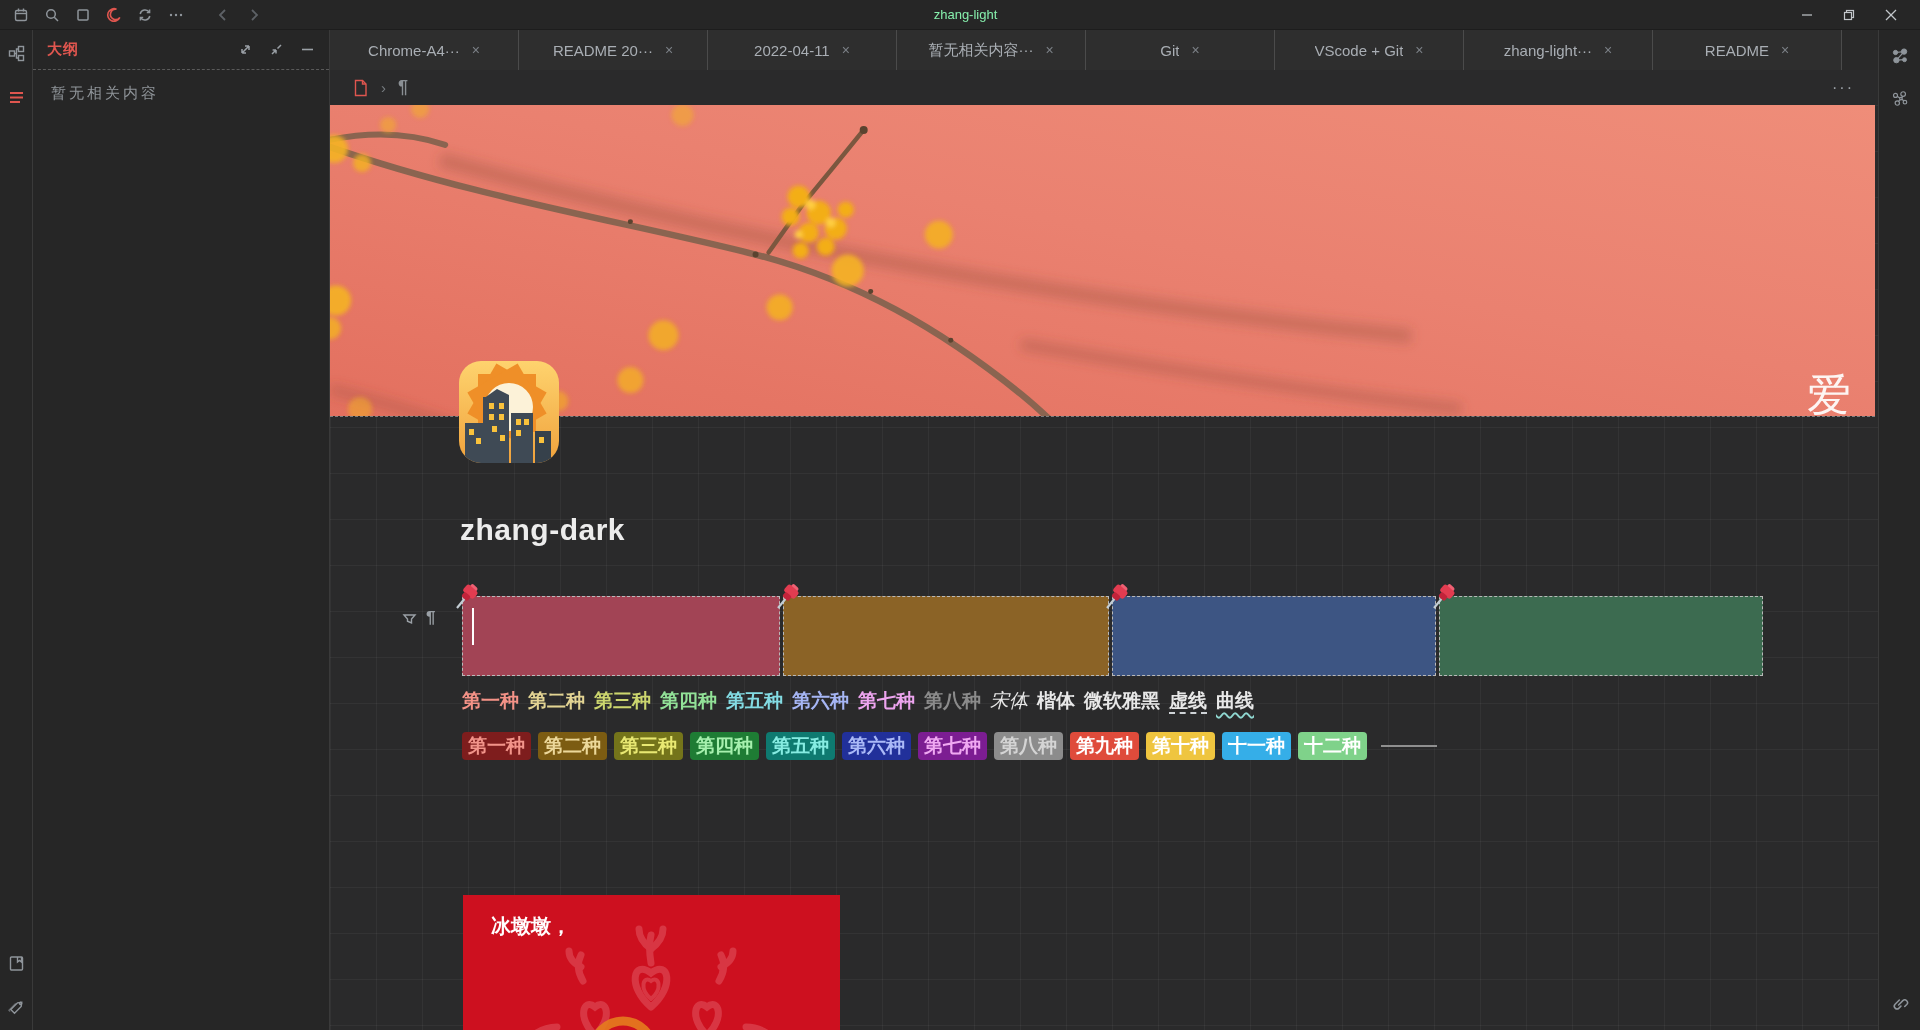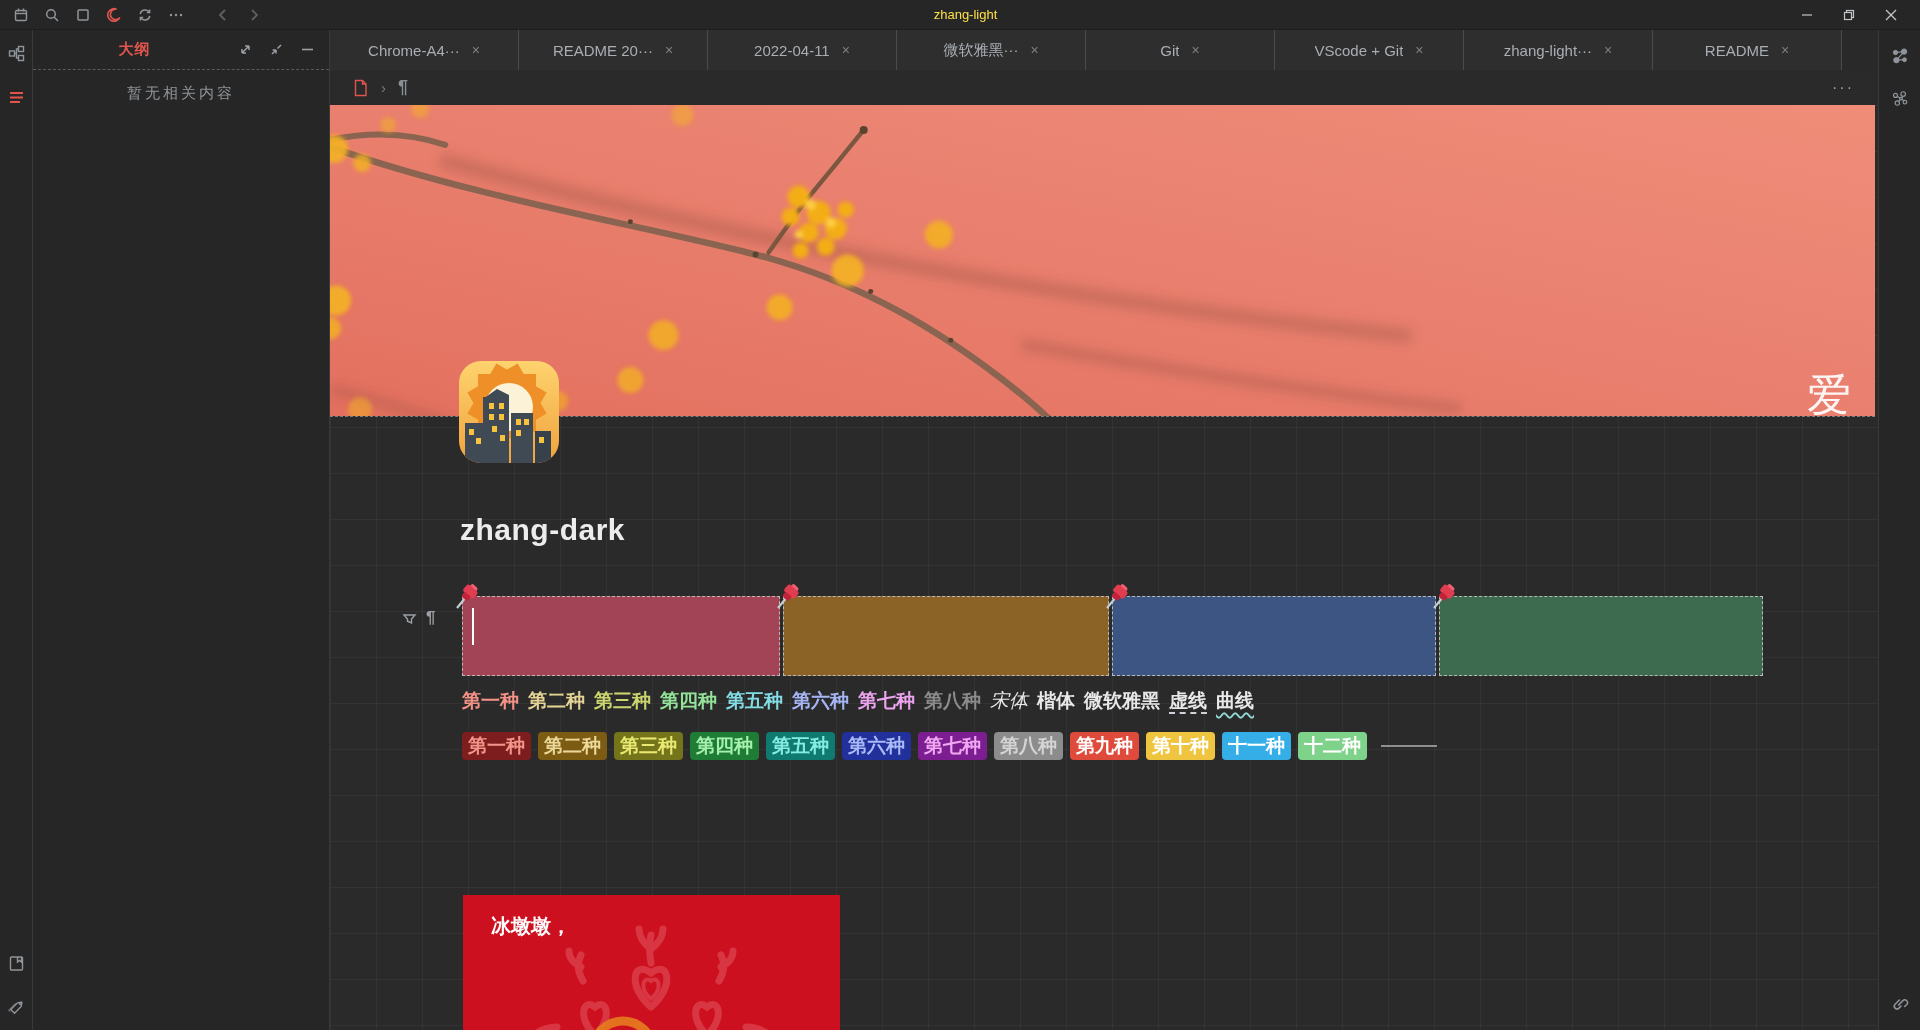--- a/index.html
+++ b/index.html
@@ -6,34 +6,34 @@
   html,body { width:1920px; height:1030px; overflow:hidden; background:#1f1f1f;
               font-family:"Liberation Sans", sans-serif; }
   .window { position:relative; width:1920px; height:1030px; background:#262626; color:#c7c7c7; }
 
   
   .titlebar { height:30px; display:flex; align-items:center; padding:0 8px;
               background:#262626; border-bottom:1px solid #1d1d1d; position:relative; }
   .tb-icons { display:flex; align-items:center; gap:13px; padding-left:4px; }
   .tb-icons svg { display:block; }
   .tb-btn { width:18px; height:18px; display:flex; align-items:center; justify-content:center; cursor:pointer; }
-  .tb-title { position:absolute; left:0; right:0; text-align:center; color:#fde047; font-size:13px; pointer-events:none;padding-left:11px; }
+  .tb-title { position:absolute; left:0; right:0; text-align:center; color:#86efac; font-size:13px; pointer-events:none;padding-left:11px; }
   .win-controls { margin-left:auto; display:flex; }
   .win-btn { width:42px; height:28px; display:flex; align-items:center; justify-content:center; color:#c2c6ca; }
 
   
   .app-body { position:absolute; top:30px; left:0; right:0; bottom:0; display:flex; }
 
   .dock-left { width:33px; background:#262626; border-right:1px solid #3a3a3a;
                display:flex; flex-direction:column; align-items:center; padding:14px 0 14px 0; gap:26px; }
   .dock-left .spacer { flex:1; }
   .dock-icon { width:18px; height:18px; display:flex; align-items:center; justify-content:center; color:#8f959b; }
   .dock-icon.active { color:#e0564f; }
 
-  .panel { width:297px; background:#262626; border-right:1px solid #3a3a3a; display:flex; flex-direction:column;text-align:center; }
+  .panel { width:297px; background:#262626; border-right:1px solid #3a3a3a; display:flex; flex-direction:column; }
   .panel-header { height:40px; display:flex; align-items:center; padding:0 14px; gap:16px;
                   border-bottom:1px dashed #5a5a5a; }
   .panel-title { flex:1; color:#e0564f; font-weight:700; font-size:15px; letter-spacing:1px; }
   .panel-hicon { color:#9aa0a6; display:flex; }
   .panel-empty { padding:14px 18px; color:#8f9499; font-size:15px; letter-spacing:3px; }
 
   .center { flex:1; display:flex; flex-direction:column; min-width:0; }
 
   .tabbar { height:40px; display:flex; background:#84cc16; }
   .tab { flex:0 0 189px; display:flex; align-items:center; justify-content:center; gap:12px;
@@ -236,21 +236,21 @@
           </div>
           <div class="tab">
             <span class="tab-label">README 20···</span>
             <span class="tab-close">×</span>
           </div>
           <div class="tab">
             <span class="tab-label">2022-04-11</span>
             <span class="tab-close">×</span>
           </div>
           <div class="tab">
-            <span class="tab-label">微软雅黑···</span>
+            <span class="tab-label">暂无相关内容···</span>
             <span class="tab-close">×</span>
           </div>
           <div class="tab">
             <span class="tab-label">Git</span>
             <span class="tab-close">×</span>
           </div>
           <div class="tab">
             <span class="tab-label">VScode + Git</span>
             <span class="tab-close">×</span>
           </div>

